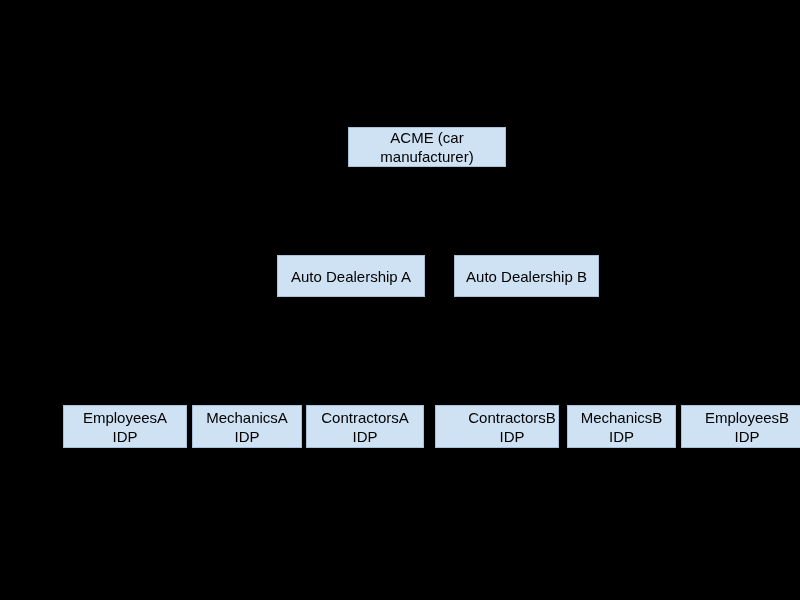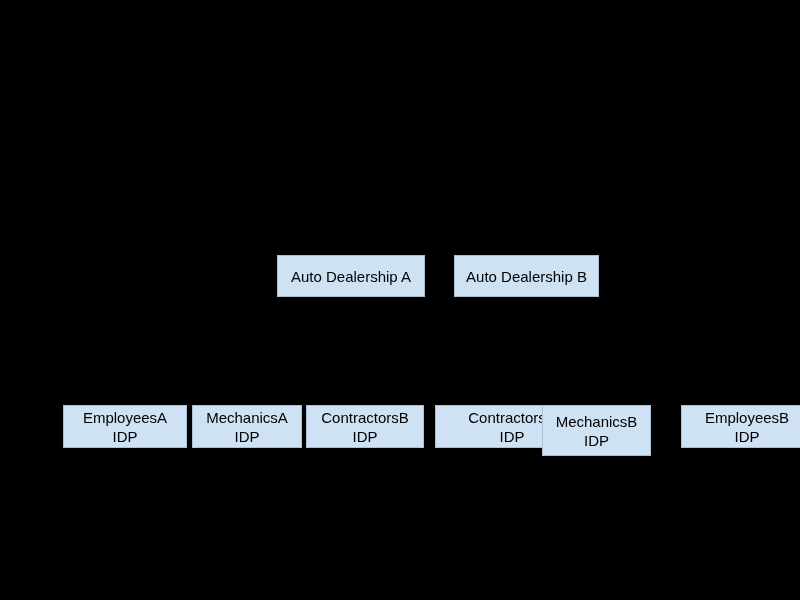--- a/index.html
+++ b/index.html
@@ -36,40 +36,42 @@
   
   #node-acme           { left: 348px; top: 127px; width: 158px; height: 40px; }
   
   #node-dealership-a   { left: 277px; top: 255px; width: 148px; height: 42px; }
   #node-dealership-b   { left: 454px; top: 255px; width: 145px; height: 42px; }
   
   #node-employees-a    { left:  63px; top: 405px; width: 124px; height: 43px; }
   #node-mechanics-a    { left: 192px; top: 405px; width: 110px; height: 43px; }
   #node-contractors-a  { left: 306px; top: 405px; width: 118px; height: 43px; }
   #node-contractors-b  { left: 435px; top: 405px; width: 124px; height: 43px; padding-left: 30px; }
-  #node-mechanics-b    { left: 542px; top: 405px; width: 109px; height: 51px; }
+  #node-mechanics-b    { left: 567px; top: 405px; width: 109px; height: 43px; }
   #node-employees-b    { left: 681px; top: 405px; width: 132px; height: 43px; }
 </style>
 </head>
 <body>
 
 <div class="canvas">
 
+  <div class="node" id="node-acme">ACME (car
+manufacturer)</div>
 
   <div class="node" id="node-dealership-a">Auto Dealership A</div>
 
   <div class="node" id="node-dealership-b">Auto Dealership B</div>
 
   <div class="node" id="node-employees-a">EmployeesA
 IDP</div>
 
   <div class="node" id="node-mechanics-a">MechanicsA
 IDP</div>
 
-  <div class="node" id="node-contractors-a">ContractorsB
+  <div class="node" id="node-contractors-a">ContractorsA
 IDP</div>
 
   <div class="node" id="node-contractors-b">ContractorsB
 IDP</div>
 
   <div class="node" id="node-mechanics-b">MechanicsB
 IDP</div>
 
   <div class="node" id="node-employees-b">EmployeesB
 IDP</div>

